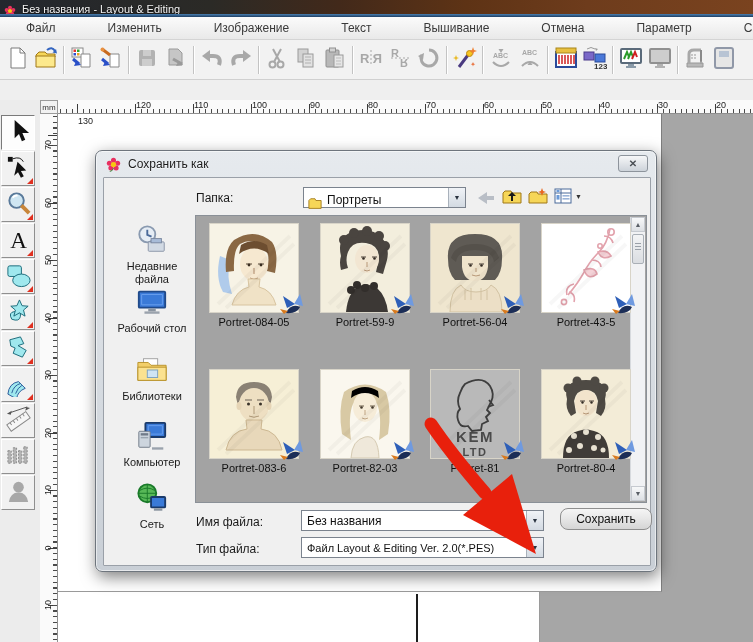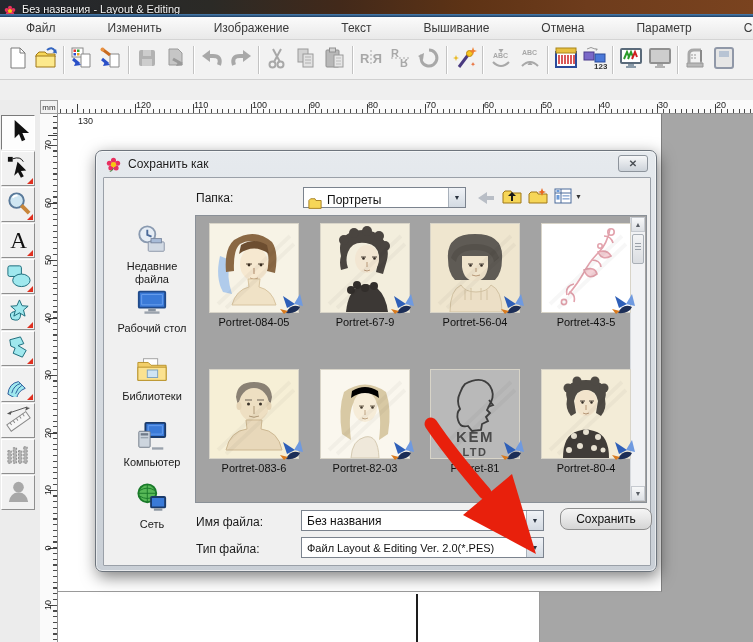--- a/index.html
+++ b/index.html
@@ -637,21 +637,21 @@
                 <circle cx="30" cy="66" r="4" fill="#322e2b"></circle>
                 <path d="M8 80L80 12M16 84L84 20" stroke="#00000008" stroke-width="4"></path>
               </svg>
               <span class="bird"><svg viewBox="0 0 24 21" xmlns="http://www.w3.org/2000/svg">
                   <path d="M3 2l12 8-8 4z" fill="#2e5fb8"></path>
                   <path d="M20 0l-6 10 9 2z" fill="#6f9ae0"></path>
                   <path d="M6 19q5-10 14-6-3 7-14 6z" fill="#1c2e57"></path>
                   <path d="M0 15l8 2-4 3z" fill="#d87a1e"></path>
                 </svg></span>
             </div>
-            <div class="tcaption">Portret-67-9</div>
+            <div class="tcaption">Portret-59-9</div>
           </div>
           <div class="thumb-cell" style="left: 231px; top: 8px;">
             <div class="timg">
               <svg class="art" viewBox="0 0 88 88" xmlns="http://www.w3.org/2000/svg">
                 <rect width="88" height="88" fill="#efe6cf"></rect>
                 <path d="M17 35q-2-25 27-25t27 25q0 14-7 21H24q-7-7-7-21z" fill="#5f5b55"></path>
                 <path d="M31 43q2 14 13 14t13-14V32H31z" fill="#f0e4cc"></path>
                 <path d="M20 34q4-14 24-14t24 14l-5 4q-2-12-19-12t-19 12z" fill="#55514b"></path>
                 <path d="M37 40h5M48 40h5" stroke="#4a4038"></path>
                 <circle cx="39.5" cy="41.5" r="1.3" fill="#332b24"></circle>

